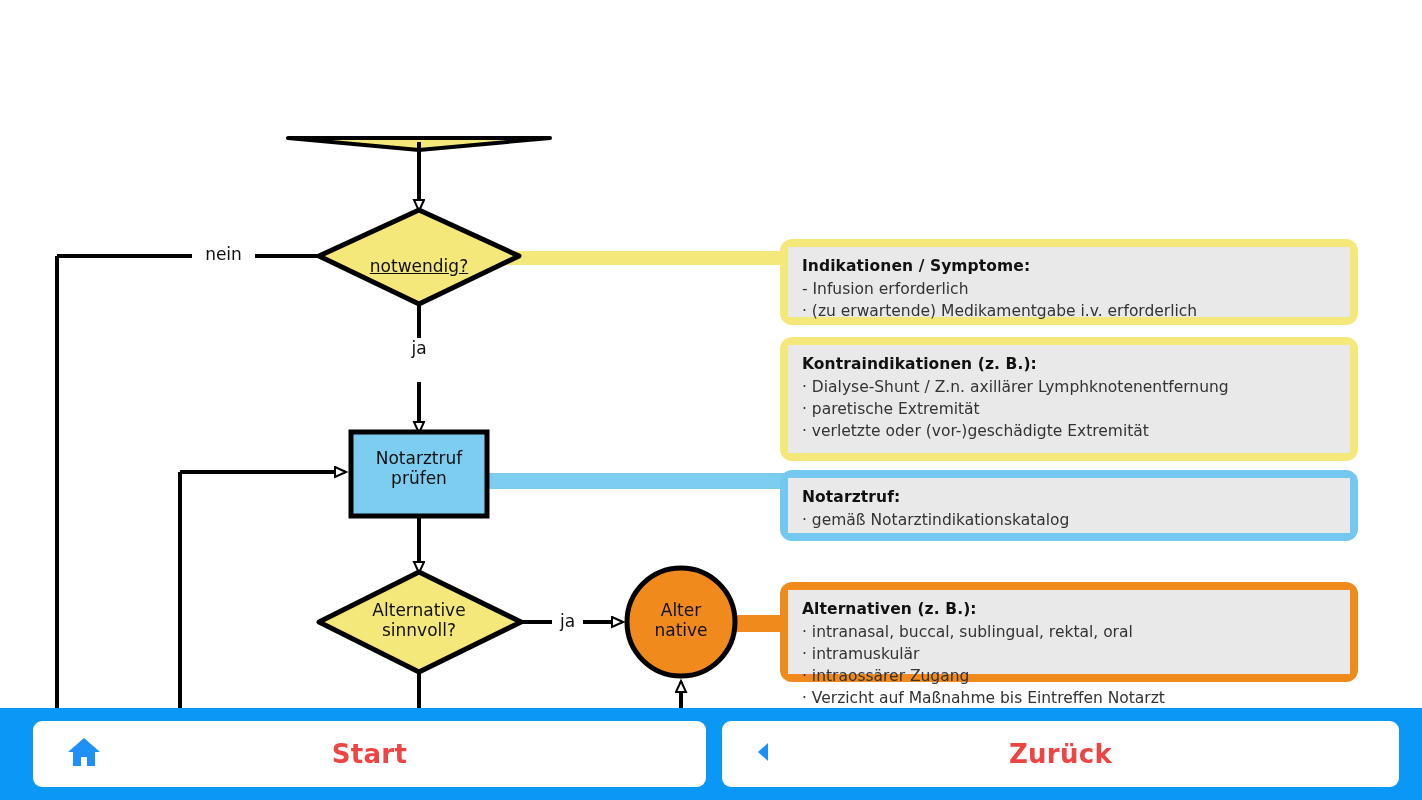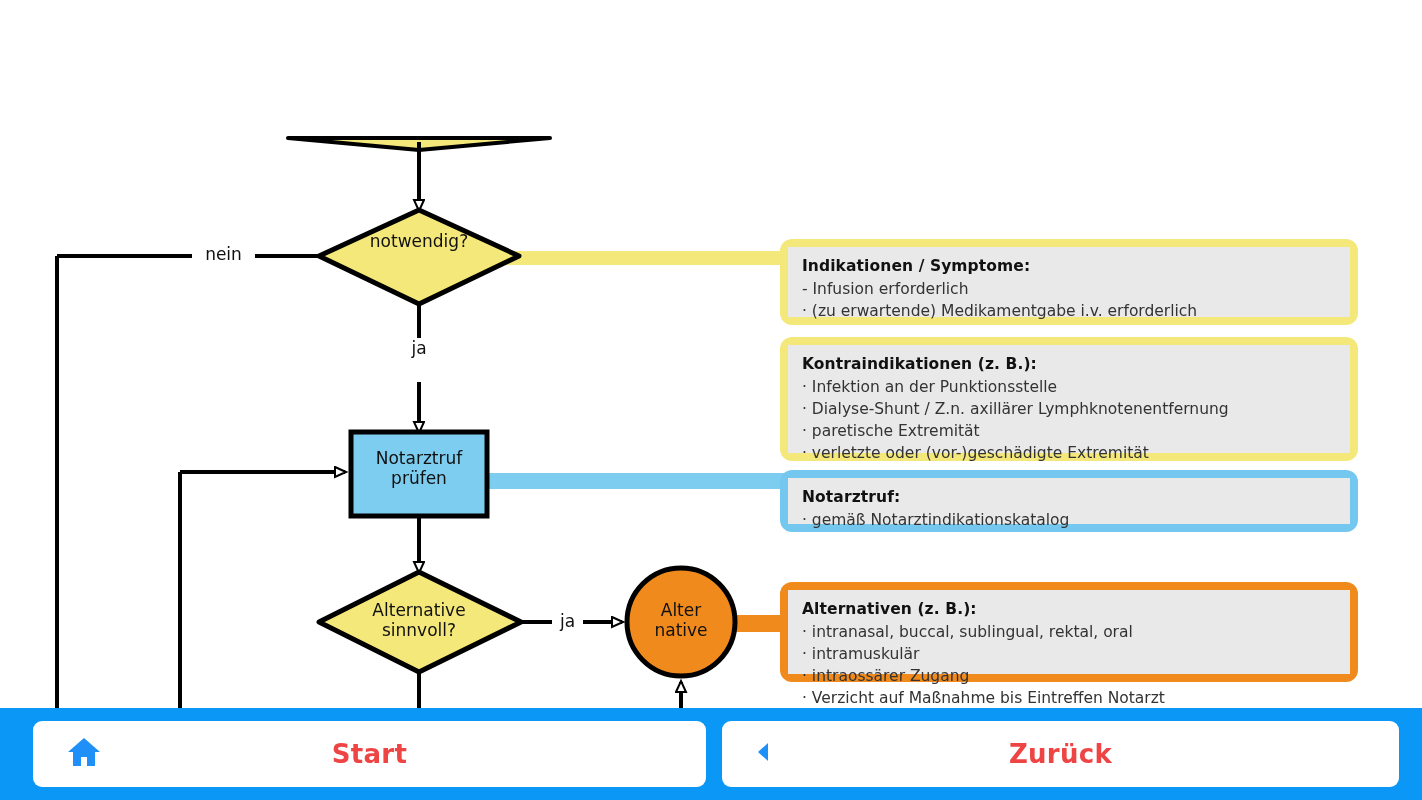--- a/index.html
+++ b/index.html
@@ -51,21 +51,21 @@
   }
   .infobox .li{
     font-size:15.5px;color:#333;line-height:1.42;white-space:nowrap;
   }
   .yellow-box{background:#f4e87a;}
   .blue-box{background:#74c8ef;}
   .orange-box{background:#f08a1c;}
 
   #box-indikationen{left:780px;top:105px;width:578px;height:86px;}
   #box-kontra{left:780px;top:203px;width:578px;height:124px;}
-  #box-notarztruf{left:780px;top:336px;width:578px;height:62px;}
+  #box-notarztruf{left:780px;top:336px;width:578px;height:71px;}
   #box-alternativen{left:780px;top:448px;width:578px;height:100px;}
 
   
   .nodelabel{
     position:absolute;text-align:center;color:#111;
     font-size:17px;line-height:1.18;pointer-events:none;
   }
 
   
   .footer{
@@ -131,21 +131,21 @@
       <line x1="521" y1="512" x2="552" y2="512" stroke="#000" stroke-width="4"></line>
       <line x1="583" y1="512" x2="622" y2="512" stroke="#000" stroke-width="4" marker-end="url(#ah)"></line>
 
       <line x1="419" y1="562" x2="419" y2="598" stroke="#000" stroke-width="4"></line>
 
       <circle cx="681" cy="512" r="54" fill="#f08a1c" stroke="#000" stroke-width="5"></circle>
 
       <line x1="681" y1="598" x2="681" y2="572" stroke="#000" stroke-width="4" marker-end="url(#ah)"></line>
     </svg>
 
-    <div class="nodelabel" style="left:339px;top:121px;width:160px;">notwendig?</div>
+    <div class="nodelabel" style="left:339px;top:146px;width:160px;text-decoration:underline;">notwendig?</div>
 
     <div class="nodelabel" style="left:351px;top:338px;width:136px;">
       <div>Notarztruf</div>
       <div>prüfen</div>
     </div>
 
     <div class="nodelabel" style="left:339px;top:490px;width:160px;">
       <div>Alternative</div>
       <div>sinnvoll?</div>
     </div>
@@ -163,21 +163,20 @@
       <div class="inner">
         <div class="ttl">Indikationen / Symptome:</div>
         <div class="li">- Infusion erforderlich</div>
         <div class="li">· (zu erwartende) Medikamentgabe i.v. erforderlich</div>
       </div>
     </div>
 
     <div class="infobox yellow-box" id="box-kontra">
       <div class="inner">
         <div class="ttl">Kontraindikationen (z. B.):</div>
-        <div class="li">· Infektion an der Punktionsstelle</div>
         <div class="li">· Dialyse-Shunt / Z.n. axillärer Lymphknotenentfernung</div>
         <div class="li">· paretische Extremität</div>
         <div class="li">· verletzte oder (vor-)geschädigte Extremität</div>
       </div>
     </div>
 
     <div class="infobox blue-box" id="box-notarztruf">
       <div class="inner">
         <div class="ttl">Notarztruf:</div>
         <div class="li">· gemäß Notarztindikationskatalog</div>

